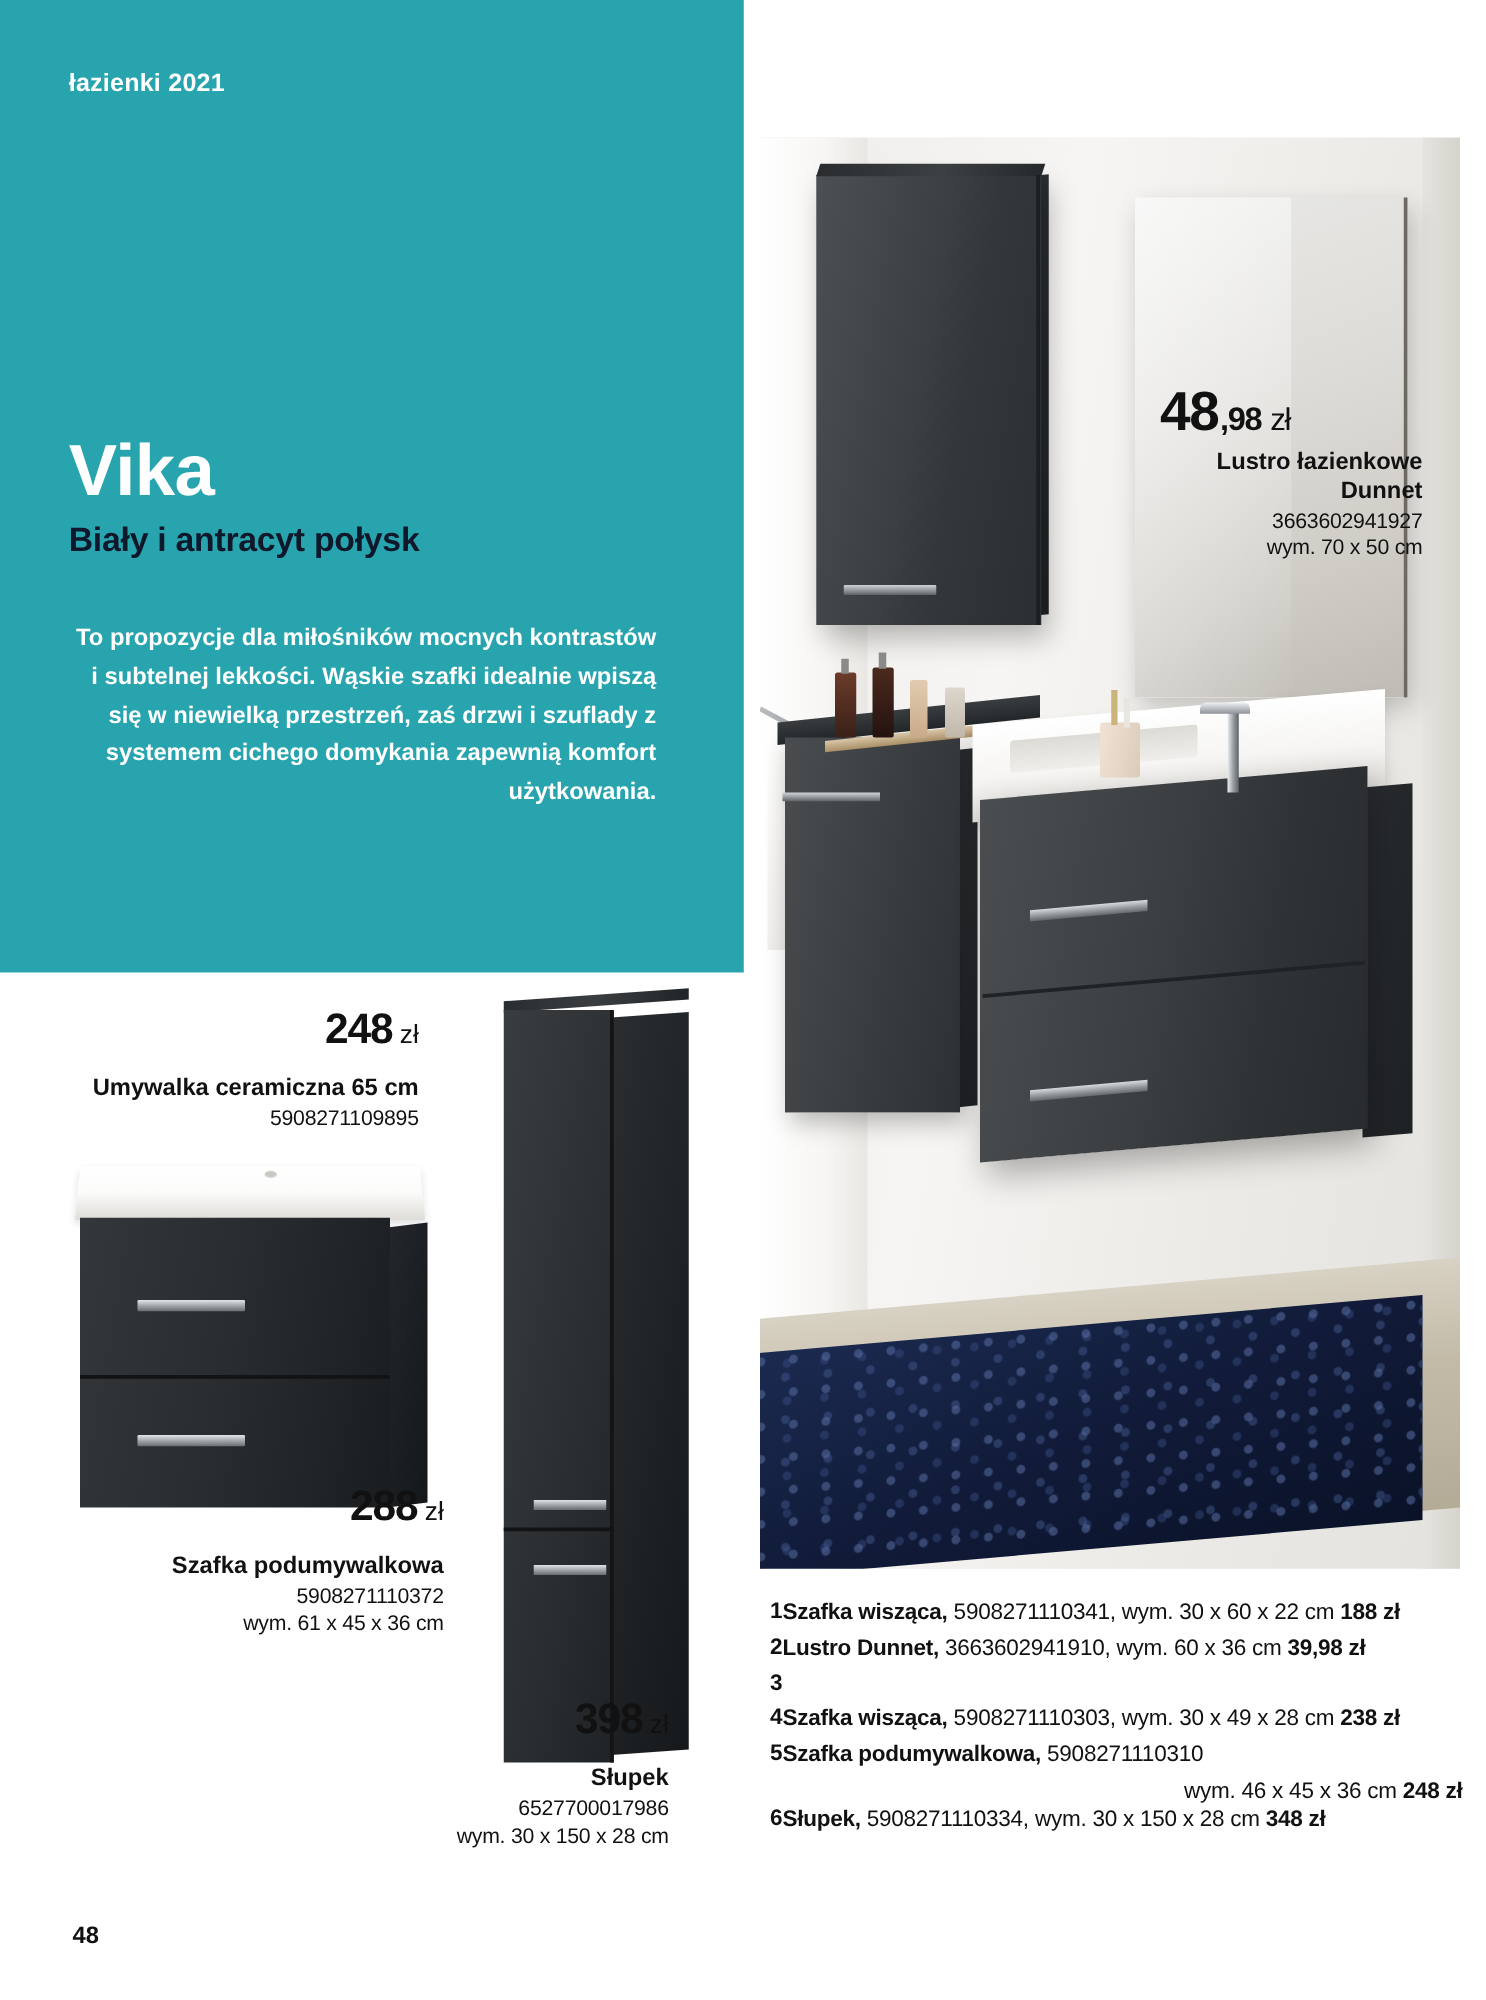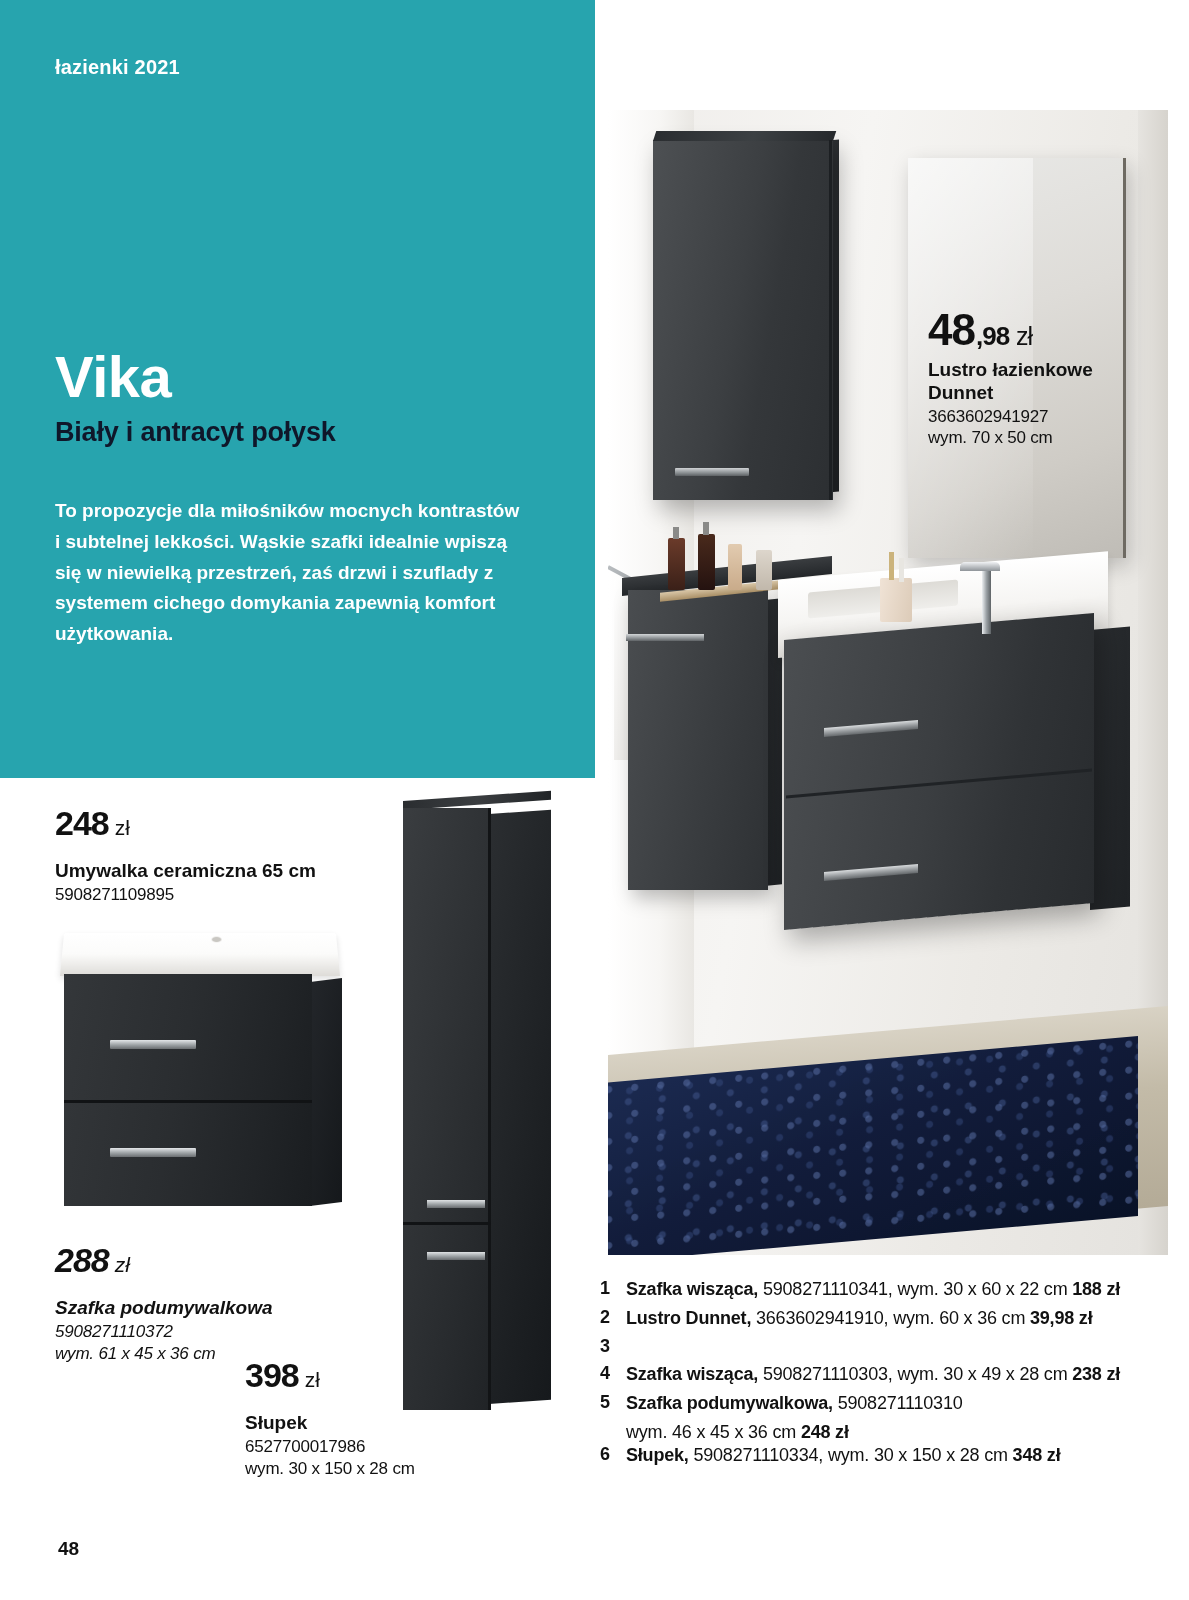--- a/index.html
+++ b/index.html
@@ -2,21 +2,21 @@
 <html style="--teal: #27a4ae;"><head>
 <meta charset="utf-8">
 <style>
   * { margin:0; padding:0; box-sizing:border-box; }
   html, body {
     width:1189px; height:1600px;
     background:#ffffff;
     font-family:"Liberation Sans", sans-serif;
     overflow:hidden;
   }
-  .page { position:relative; width:1189px; height:1412px; background:#fff; }
+  .page { position:relative; width:1189px; height:1412px; background:#fff;text-align:right; }
 
   
   .teal-panel{
     position:absolute; left:0; top:0; width:595px; height:778px;
     background:var(--teal,#27a4ae);
   }
   .kicker{
     position:absolute; left:55px; top:56px;
     font-size:20px; font-weight:700; color:#fff; letter-spacing:.2px;
   }
@@ -206,21 +206,21 @@
 
   
   .label-block{ position:absolute; color:#111; }
   .lp-price{ font-size:34px; font-weight:700; letter-spacing:-1px; line-height:1; }
   .lp-price .cur{ font-size:21px; font-weight:500; margin-left:6px; letter-spacing:0; }
   .lp-name{ font-size:19px; font-weight:700; line-height:1.25; margin-top:19px; }
   .lp-code{ font-size:17px; font-weight:400; margin-top:2px; letter-spacing:-.2px; }
   .lp-dim{ font-size:17px; font-weight:500; margin-top:2px; letter-spacing:-.2px; }
 
   .lbl-1{ left:55px; top:806px; width:280px; }
-  .lbl-2{ left:55px; top:1243px; width:300px;font-style:italic; }
+  .lbl-2{ left:55px; top:1188px; width:300px; }
   .lbl-3{ left:245px; top:1358px; width:290px; }
 
   
   .prod-vanity{ position:absolute; left:52px; top:930px; width:290px; height:300px; }
   .pv-basin{
     position:absolute; left:8px; top:0; width:280px; height:46px;
     background:linear-gradient(180deg,#ffffff 0%,#fbfbfa 50%,#dedcd8 100%);
     border-radius:3px 3px 0 0;
     transform:perspective(420px) rotateX(16deg); transform-origin:bottom;
     box-shadow:0 3px 6px rgba(0,0,0,.12);

